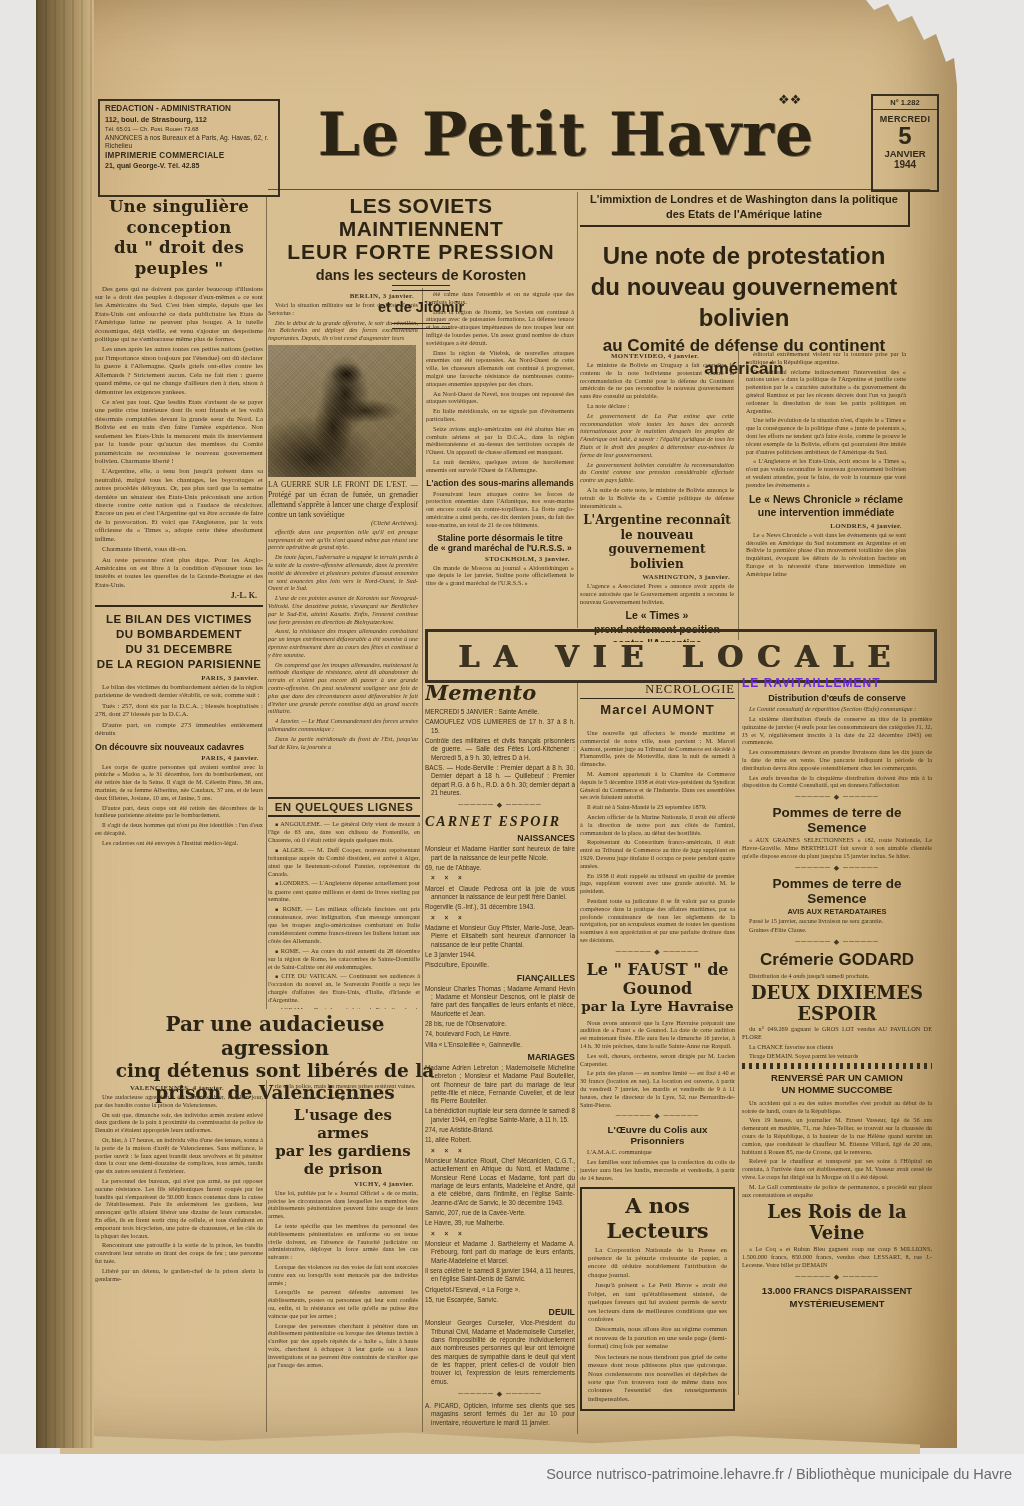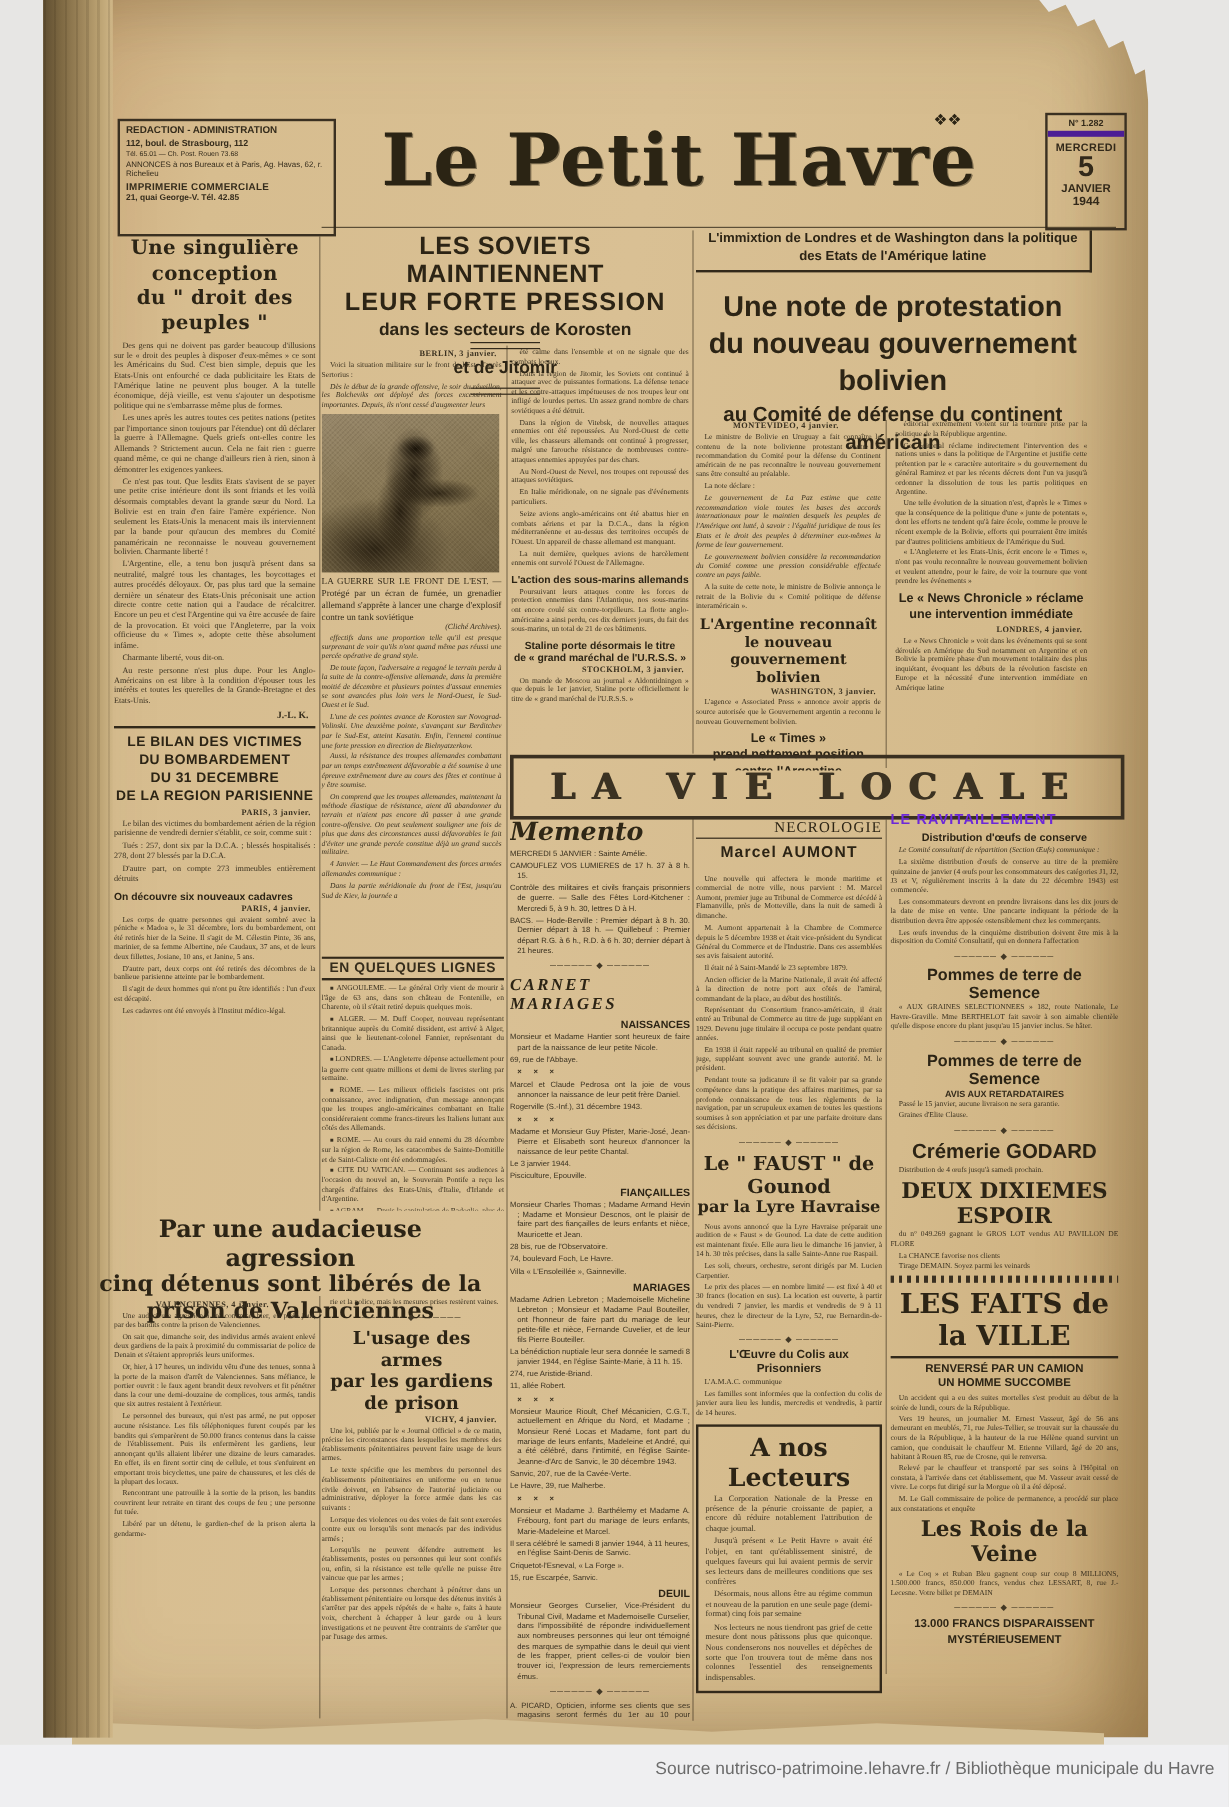--- a/index.html
+++ b/index.html
@@ -44,21 +44,21 @@
   .admin-box p:nth-child(3){font-size:5.8px;}
   .admin-box p:nth-child(4){font-size:6.6px;}
   .admin-box p:nth-child(5){font-size:8.2px;font-weight:bold;letter-spacing:.3px;}
   .admin-box p:nth-child(6){font-size:7px;font-weight:bold;}
   .mast-title{left:262px;top:90px;width:608px;height:86px;text-align:center;
     font-family:"DejaVu Serif",serif;font-weight:bold;font-size:60px;line-height:88px;
     color:#2b2414;letter-spacing:1px;text-shadow:1px 1px 0 rgba(43,36,20,.5);}
   .mast-orn{left:778px;top:92px;font-size:13px;color:#2b2414;}
   .issue-box{left:871px;top:94px;width:64px;height:94px;border:2px solid #3a3021;
     font-family:"Liberation Sans",sans-serif;text-align:center;color:#32291a;overflow:hidden;}
-  .issue-box .no{font-size:7.5px;border-bottom:5px solid #4c1d95;padding:2px 0;font-weight:bold;}
+  .issue-box .no{font-size:7.5px;border-bottom:1px solid #4c1d95;padding:2px 0;font-weight:bold;}
   .issue-box .day{font-size:9px;font-weight:bold;margin-top:4px;letter-spacing:.3px;}
   .issue-box .num{font-size:24px;font-weight:bold;line-height:24px;}
   .issue-box .mon{font-size:9.5px;font-weight:bold;}
   .issue-box .yr{font-size:10px;font-weight:bold;}
   
   .h-serif{font-family:"DejaVu Serif",serif;font-weight:bold;color:#2c2415;}
   .h-sans{font-family:"Liberation Sans",sans-serif;font-weight:bold;color:#2c2415;}
   .edito-title{font-size:16.5px;line-height:1.25;text-align:center;letter-spacing:.3px;}
   .soviets-h{left:268px;top:194px;width:306px;text-align:center;}
   .soviets-h .l1{font-size:21px;line-height:1.1;letter-spacing:.5px;}
@@ -77,21 +77,21 @@
   .photo::after{content:"";position:absolute;inset:0;opacity:.5;
     background:repeating-linear-gradient(45deg,rgba(235,220,180,.14) 0 1px,transparent 1px 3px),
                repeating-linear-gradient(-45deg,rgba(40,28,10,.16) 0 1px,transparent 1px 3px);}
   .caption{font-size:7.6px;line-height:1.3;text-align:justify;color:#352c1b;}
   .caption .credit{display:block;text-align:right;font-style:italic;font-size:6.5px;}
   .subhead-c{font-family:"Liberation Sans",sans-serif;font-weight:bold;font-size:8.6px;text-align:center;margin:4px 0 2px;color:#2c2415;}
   .lignes-box{left:268px;top:797px;width:152px;height:212px;}
   .lignes-title{font-family:"Liberation Sans",sans-serif;font-weight:bold;font-size:11.5px;text-align:center;
     border-top:2px solid #32291a;border-bottom:2px solid #32291a;padding:2px 0;margin-bottom:3px;letter-spacing:.5px;}
   .lignes .bt p::before{content:"■ ";font-size:5px;}
-  .val-h{left:79px;top:1012px;width:326px;text-align:center;}
+  .val-h{left:112px;top:1012px;width:326px;text-align:center;}
   .val-h .l1{font-size:20px;line-height:1.2;}
   .val-h .l2{font-size:18.5px;line-height:1.2;}
   .usage-h{text-align:center;font-size:15px;line-height:1.2;margin:4px 0 2px;}
   .kicker{left:580px;top:192px;width:328px;text-align:center;font-family:"Liberation Sans",sans-serif;
     font-weight:bold;font-size:11px;line-height:1.35;color:#2c2415;
     border-bottom:2px solid #32291a;border-right:2px solid #32291a;padding-bottom:3px;}
   .boli-h{left:580px;top:240px;width:328px;text-align:center;font-family:"Liberation Sans",sans-serif;
     font-weight:bold;color:#2c2415;}
   .boli-h .l1,.boli-h .l2{font-size:24px;line-height:1.3;}
   .boli-h .l3{font-size:17px;line-height:1.4;}
@@ -364,21 +364,21 @@
 
   <div class="abs flow memento" style="left:425px;top:680px;width:150px;height:755px;">
     <div class="memento-t">Memento</div>
     <div>
         <p>MERCREDI 5 JANVIER : Sainte Amélie.</p>
         <p>CAMOUFLEZ VOS LUMIERES de 17 h. 37 à 8 h. 15.</p>
         <p>Contrôle des militaires et civils français prisonniers de guerre. — Salle des Fêtes Lord-Kitchener : Mercredi 5, à 9 h. 30, lettres D à H.</p>
         <p>BACS. — Hode-Berville : Premier départ à 8 h. 30. Dernier départ à 18 h. — Quillebeuf : Premier départ R.G. à 6 h., R.D. à 6 h. 30; dernier départ à 21 heures.</p>
       </div>
     <div class="orn"></div>
-    <div class="carnet-t">CARNET MARIAGES</div>
+    <div class="carnet-t">CARNET ESPOIR</div>
     <div class="rub">NAISSANCES</div>
     <div class="bt small">
         <p>Monsieur et Madame Hantier sont heureux de faire part de la naissance de leur petite Nicole.</p>
         <p>69, rue de l'Abbaye.</p>
         <p class="cxx">× × ×</p>
         <p>Marcel et Claude Pedrosa ont la joie de vous annoncer la naissance de leur petit frère Daniel.</p>
         <p>Rogerville (S.-Inf.), 31 décembre 1943.</p>
         <p class="cxx">× × ×</p>
         <p>Madame et Monsieur Guy Pfister, Marie-José, Jean-Pierre et Elisabeth sont heureux d'annoncer la naissance de leur petite Chantal.</p>
         <p>Le 3 janvier 1944.</p>
@@ -482,21 +482,20 @@
     <div class="bt small">
         <p>Distribution de 4 œufs jusqu'à samedi prochain.</p>
       </div>
     <div class="espoir-t">DEUX DIXIEMES ESPOIR</div>
     <div class="bt small">
         <p>du n° 049.269 gagnant le GROS LOT vendus AU PAVILLON DE FLORE</p>
         <p>La CHANCE favorise nos clients</p>
         <p>Tirage DEMAIN. Soyez parmi les veinards</p>
       </div>
     <div class="hash"></div>
-    <div class="faits-t">LES FAITS de la VILLE</div>
     <div class="faits-sub" style="margin-bottom:0;">RENVERSÉ PAR UN CAMION</div>
     <div class="faits-sub" style="margin-top:0;">UN HOMME SUCCOMBE</div>
     <div class="bt small">
         <p>Un accident qui a eu des suites mortelles s'est produit au début de la soirée de lundi, cours de la République.</p>
         <p>Vers 19 heures, un journalier M. Ernest Vasseur, âgé de 56 ans demeurant en meublés, 71, rue Jules-Tellier, se trouvait sur la chaussée du cours de la République, à la hauteur de la rue Hélène quand survint un camion, que conduisait le chauffeur M. Etienne Villard, âgé de 20 ans, habitant à Rouen 85, rue de Crosne, qui le renversa.</p>
         <p>Relevé par le chauffeur et transporté par ses soins à l'Hôpital on constata, à l'arrivée dans cet établissement, que M. Vasseur avait cessé de vivre. Le corps fut dirigé sur la Morgue où il a été déposé.</p>
         <p>M. Le Gall commissaire de police de permanence, a procédé sur place aux constatations et enquête</p>
       </div>
     <div class="rois-t">Les Rois de la Veine</div>
     <div class="bt small">

